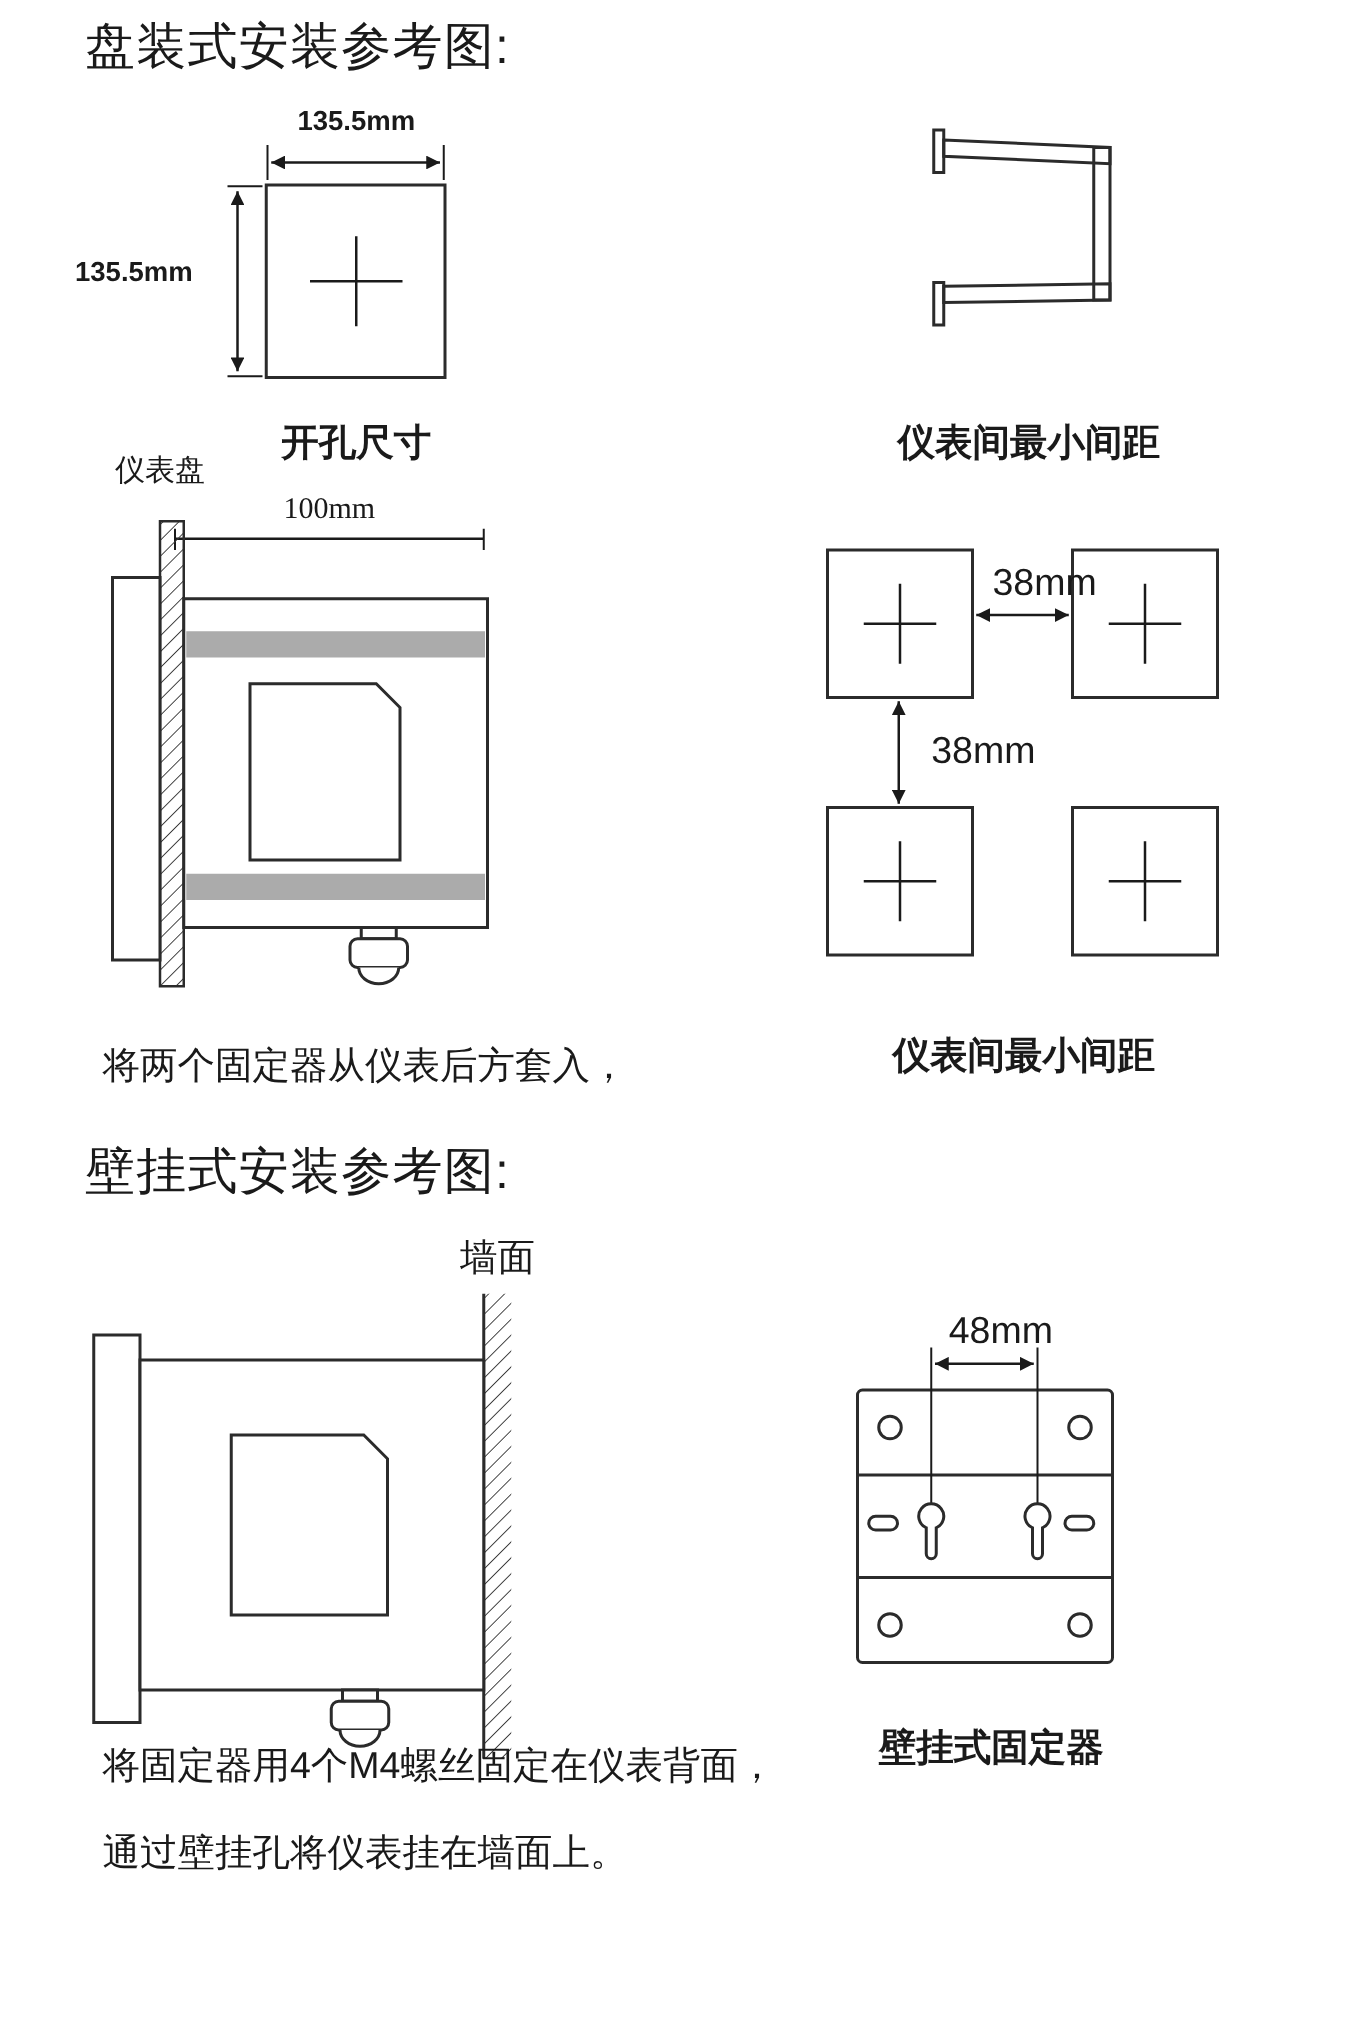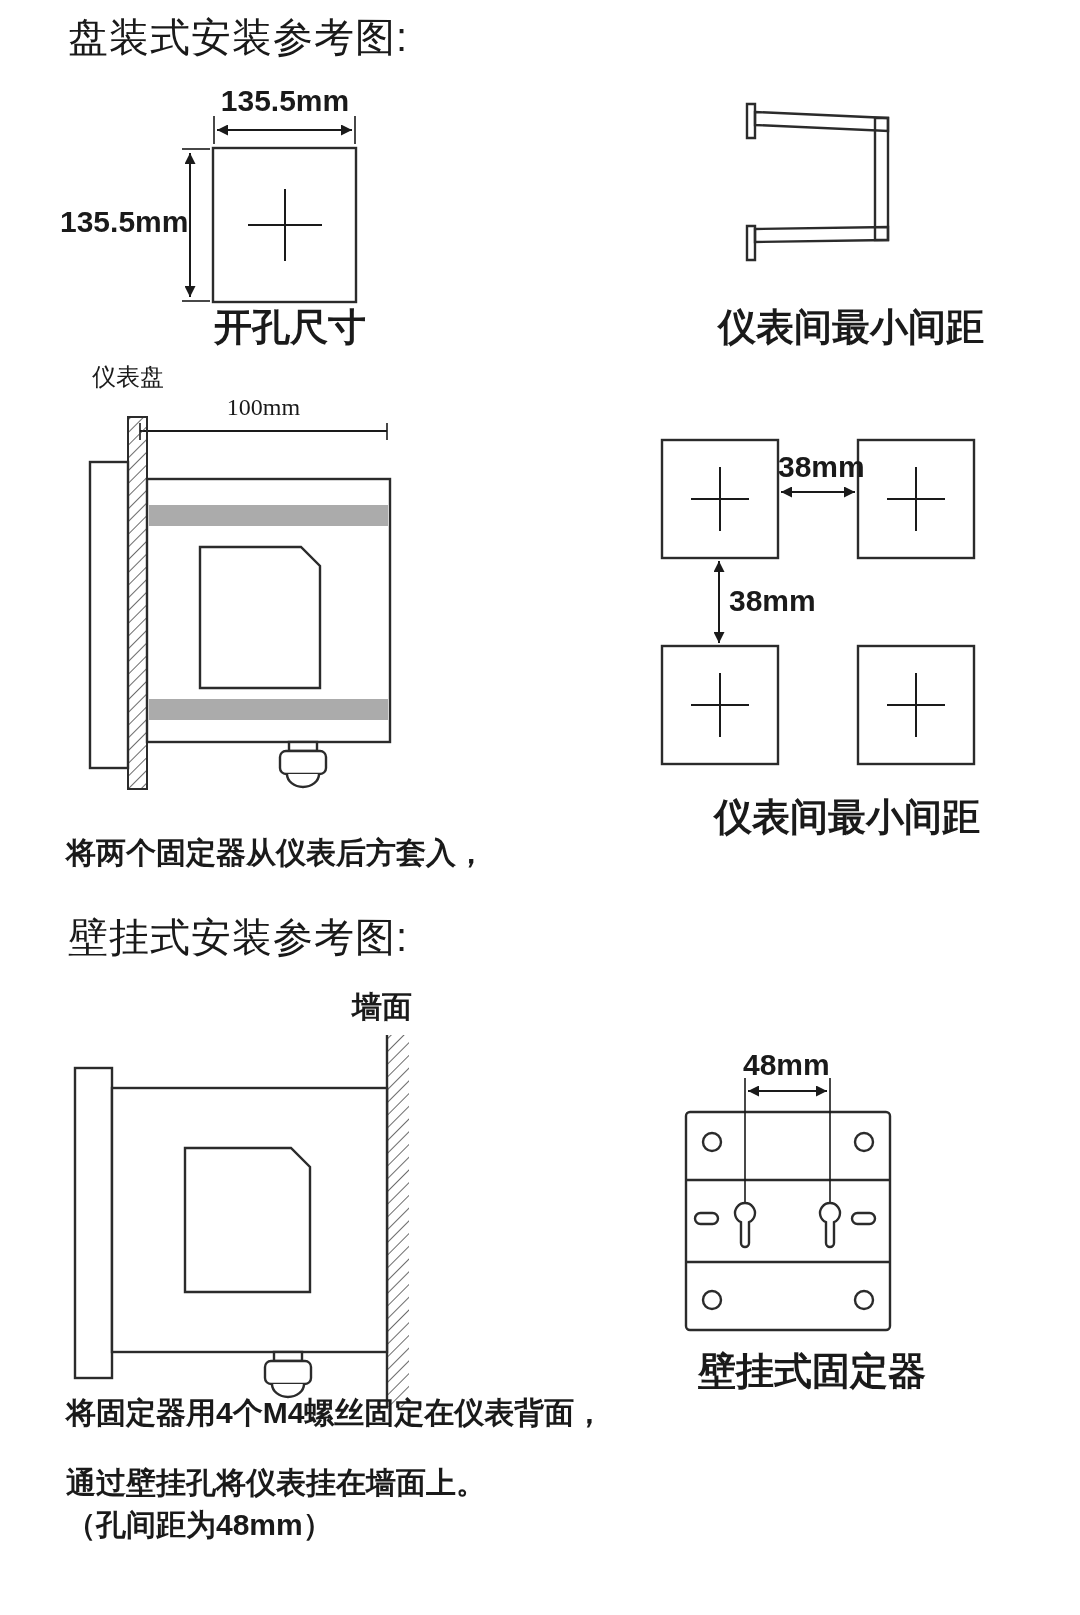--- a/index.html
+++ b/index.html
@@ -9,23 +9,23 @@
     width:1080px;
     height:1615px;
     background:#ffffff;
     font-family:"Liberation Sans","DejaVu Sans",sans-serif;
     color:var(--ink,#1a1a1a);
     overflow:hidden;
   }
   .art { position:absolute; left:0; top:0; }
   .label { position:absolute; white-space:nowrap; line-height:1.15; }
   .title { font-size:40px; font-weight:400; letter-spacing:1px; }
-  .dimtext { font-size:30px; font-weight:600; }
-  .caption { font-size:38px; font-weight:700; text-align:center; }
-  .note { font-size:30px; font-weight:700; }
+  .dimtext { font-size:22px; font-weight:600; }
+  .caption { font-size:30px; font-weight:700; text-align:center;margin-top:32px; }
+  .note { font-size:30px; font-weight:400;margin-left:16px; }
   .serif { font-family:"Liberation Serif","DejaVu Serif",serif; font-weight:400; font-size:24px; }
   .center { text-align:center; }
 
   
   .ln    { fill:none;    stroke:var(--line,#2b2b2b); stroke-width:2.4; }
   .lnf   { fill:#ffffff; stroke:var(--line,#2b2b2b); stroke-width:2.4; }
   .thin  { fill:none;    stroke:var(--ink,#1a1a1a);  stroke-width:1.6; }
   .dim   { fill:none;    stroke:var(--ink,#1a1a1a);  stroke-width:2;   }
   .cross { fill:none;    stroke:var(--ink,#1a1a1a);  stroke-width:2;   }
   .hatchrect { fill:url(#hatch); stroke:var(--line,#2b2b2b); stroke-width:2; }
@@ -155,15 +155,14 @@
   <div class="label caption" style="left:714px; top:796px; width:210px">仪表间最小间距</div>
 
   <div class="label note" style="left:352px; top:990px">墙面</div>
 
   <div class="label note" style="left:743px; top:1048px">48mm</div>
 
   <div class="label caption" style="left:698px; top:1350px; width:190px">壁挂式固定器</div>
 
   <div class="label note" style="left:66px; top:1396px">将固定器用4个M4螺丝固定在仪表背面，</div>
   <div class="label note" style="left:66px; top:1466px">通过壁挂孔将仪表挂在墙面上。</div>
-  <div class="label note" style="left:66px; top:1508px">（孔间距为48mm）</div>
 
 </div>
 
 </body></html>

